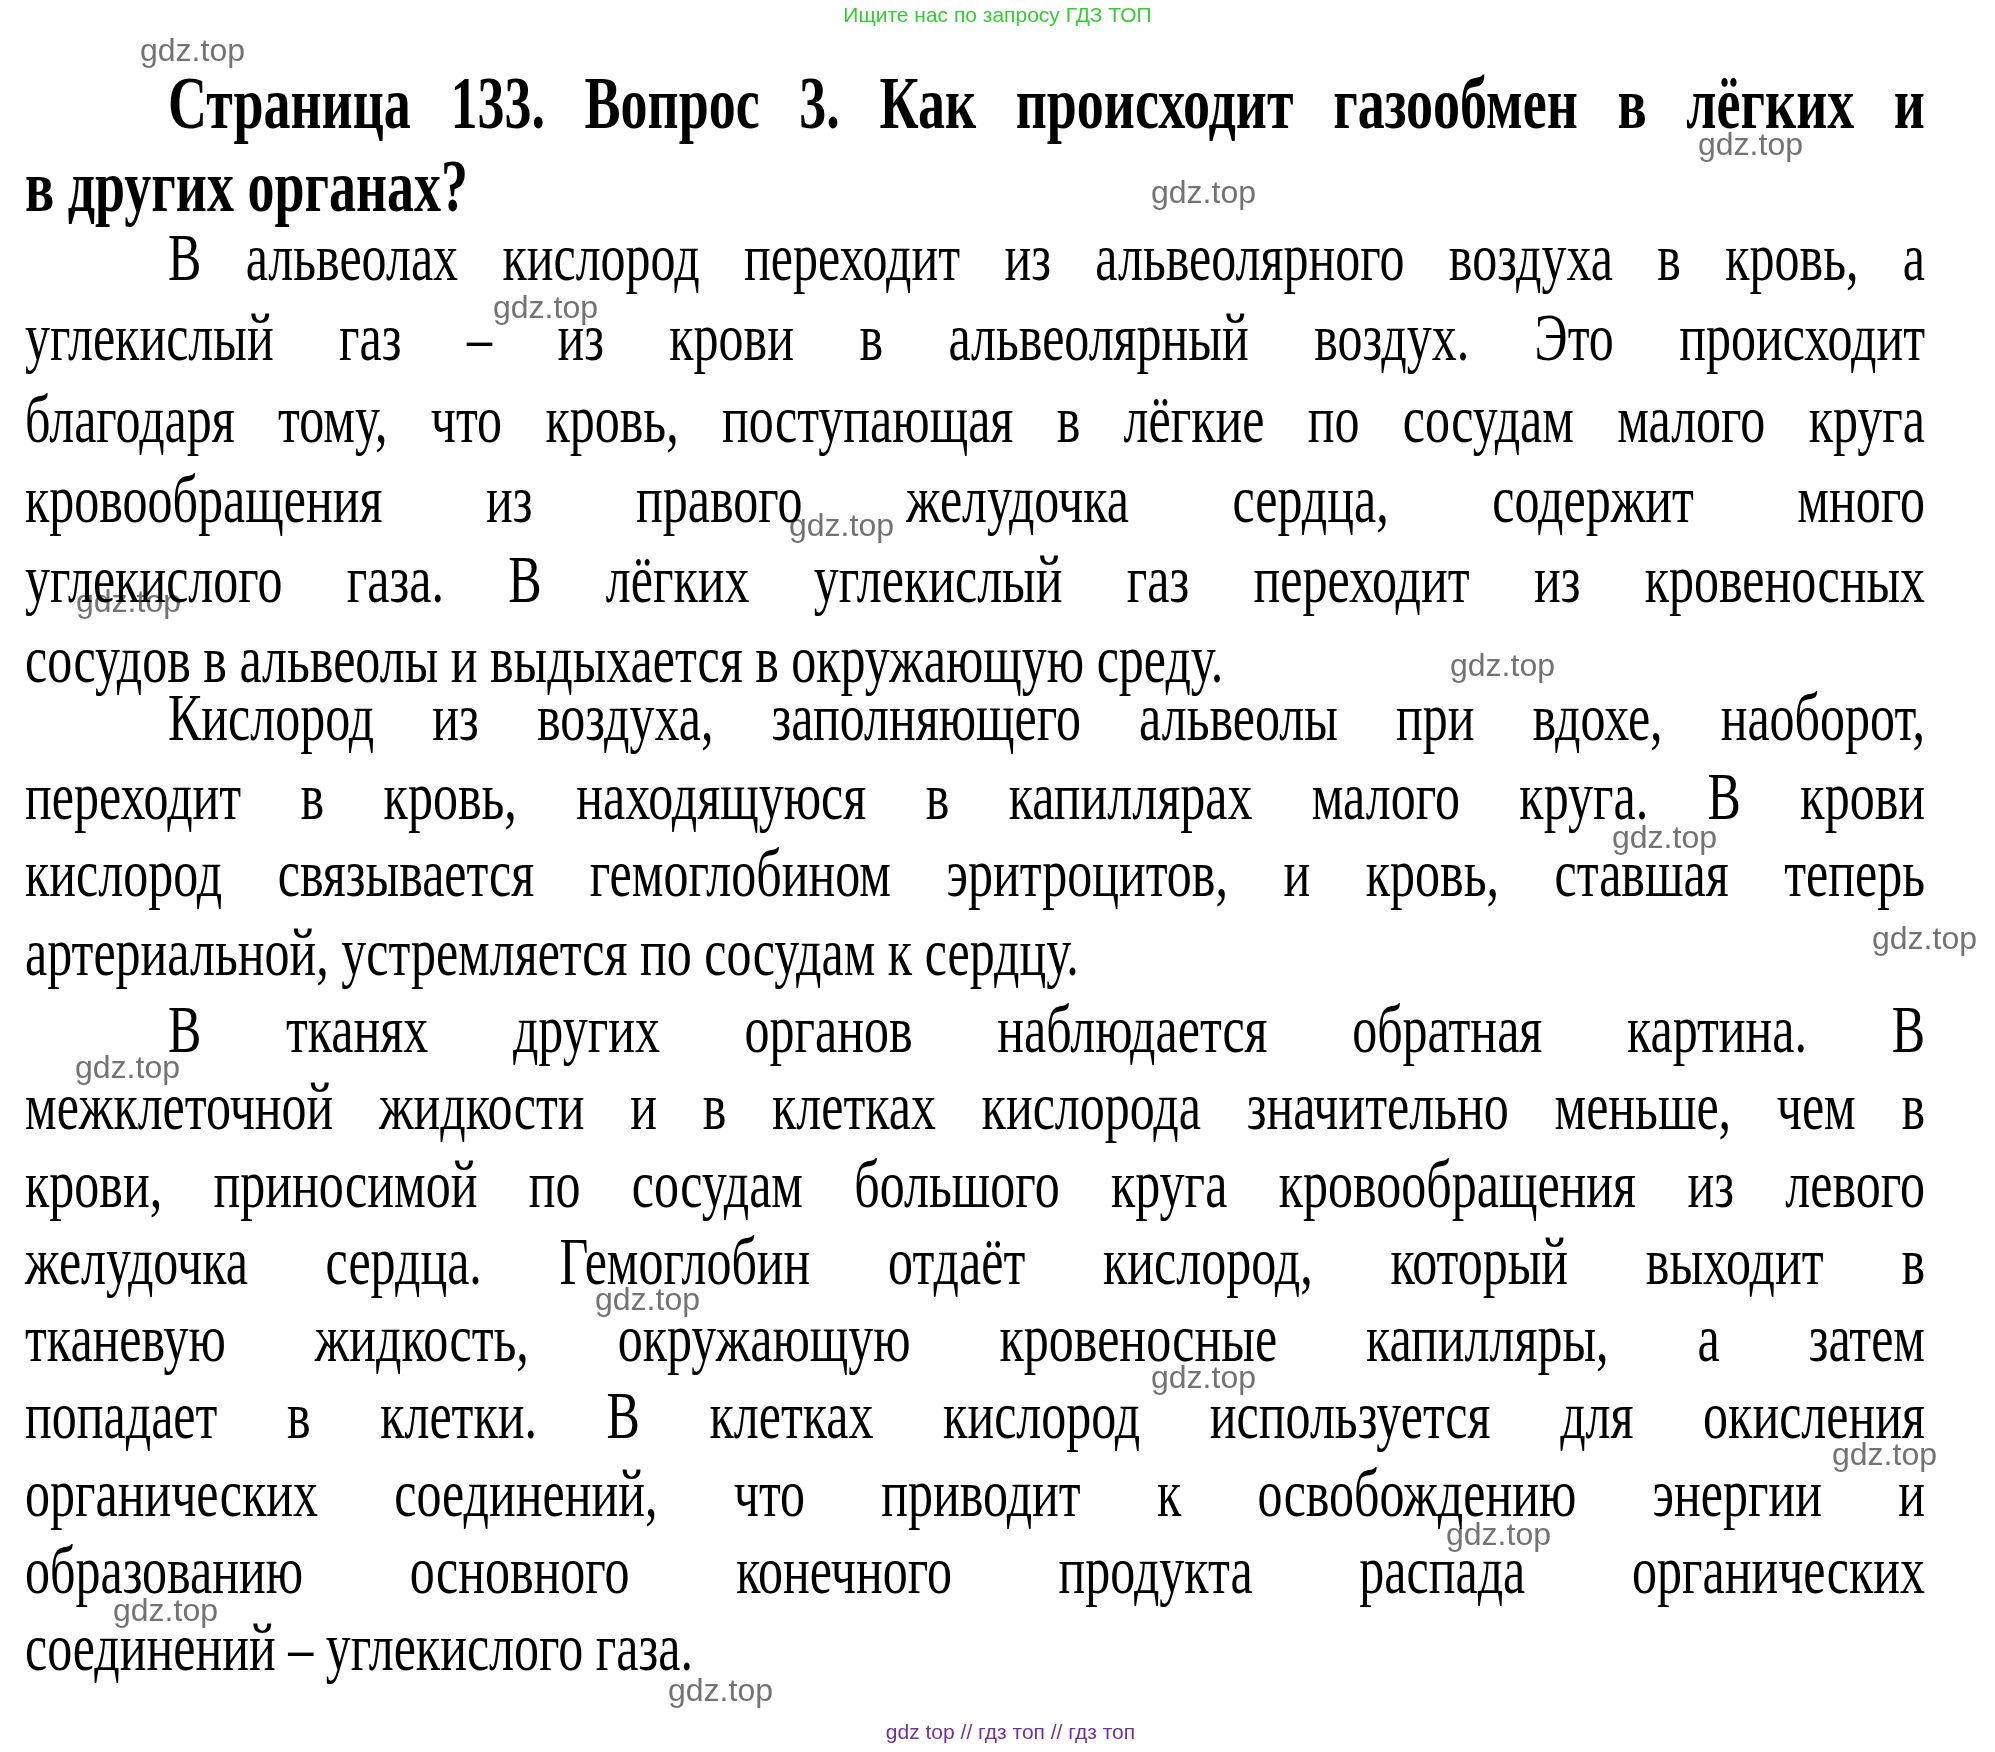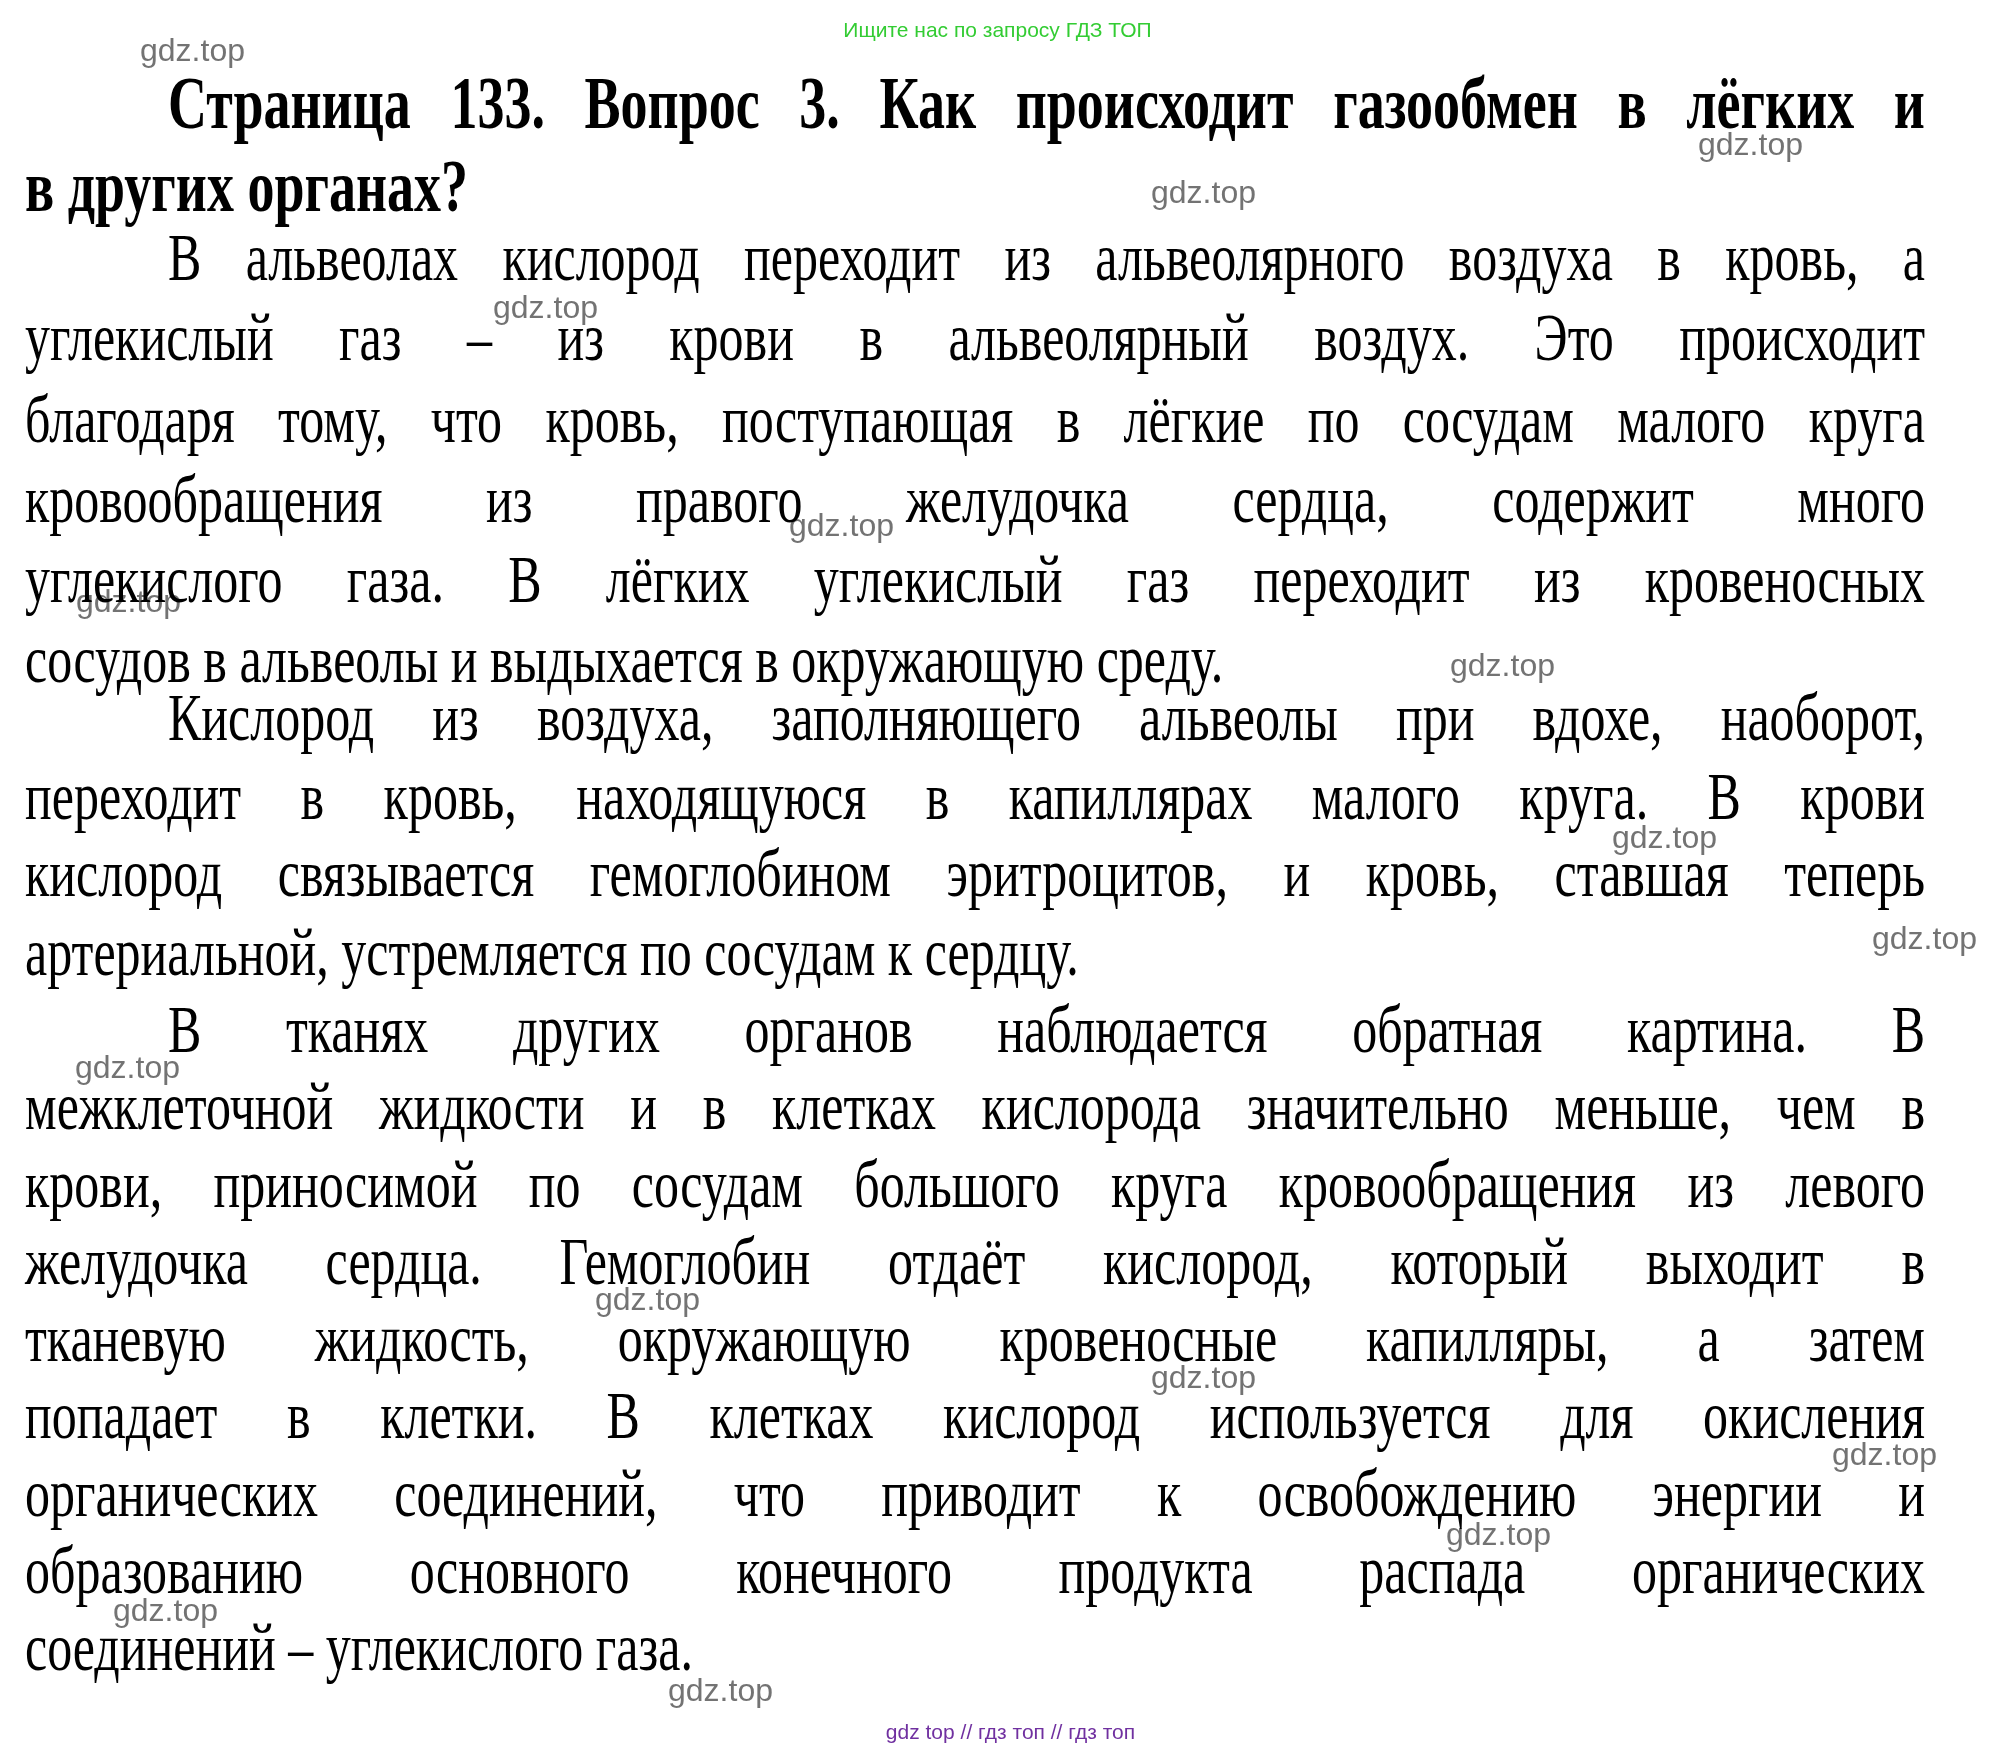--- a/index.html
+++ b/index.html
@@ -5,21 +5,21 @@
   html, body { margin: 0; padding: 0; }
   body {
     width: 1995px; height: 1752px;
     background: #ffffff;
     position: relative;
     overflow: hidden;
     font-family: "Liberation Serif", serif;
   }
   .promo {
     position: absolute;
-    left: 0; top: 18px; width: 100%;
+    left: 0; top: 3px; width: 100%;
     text-align: center;
     font-family: "Liberation Sans", sans-serif;
     font-size: 21px;
     color: var(--promo-color, #33cc33);
     white-space: nowrap;
   }
   .watermark {
     position: absolute;
     font-family: "Liberation Sans", sans-serif;
     font-size: 32px;

